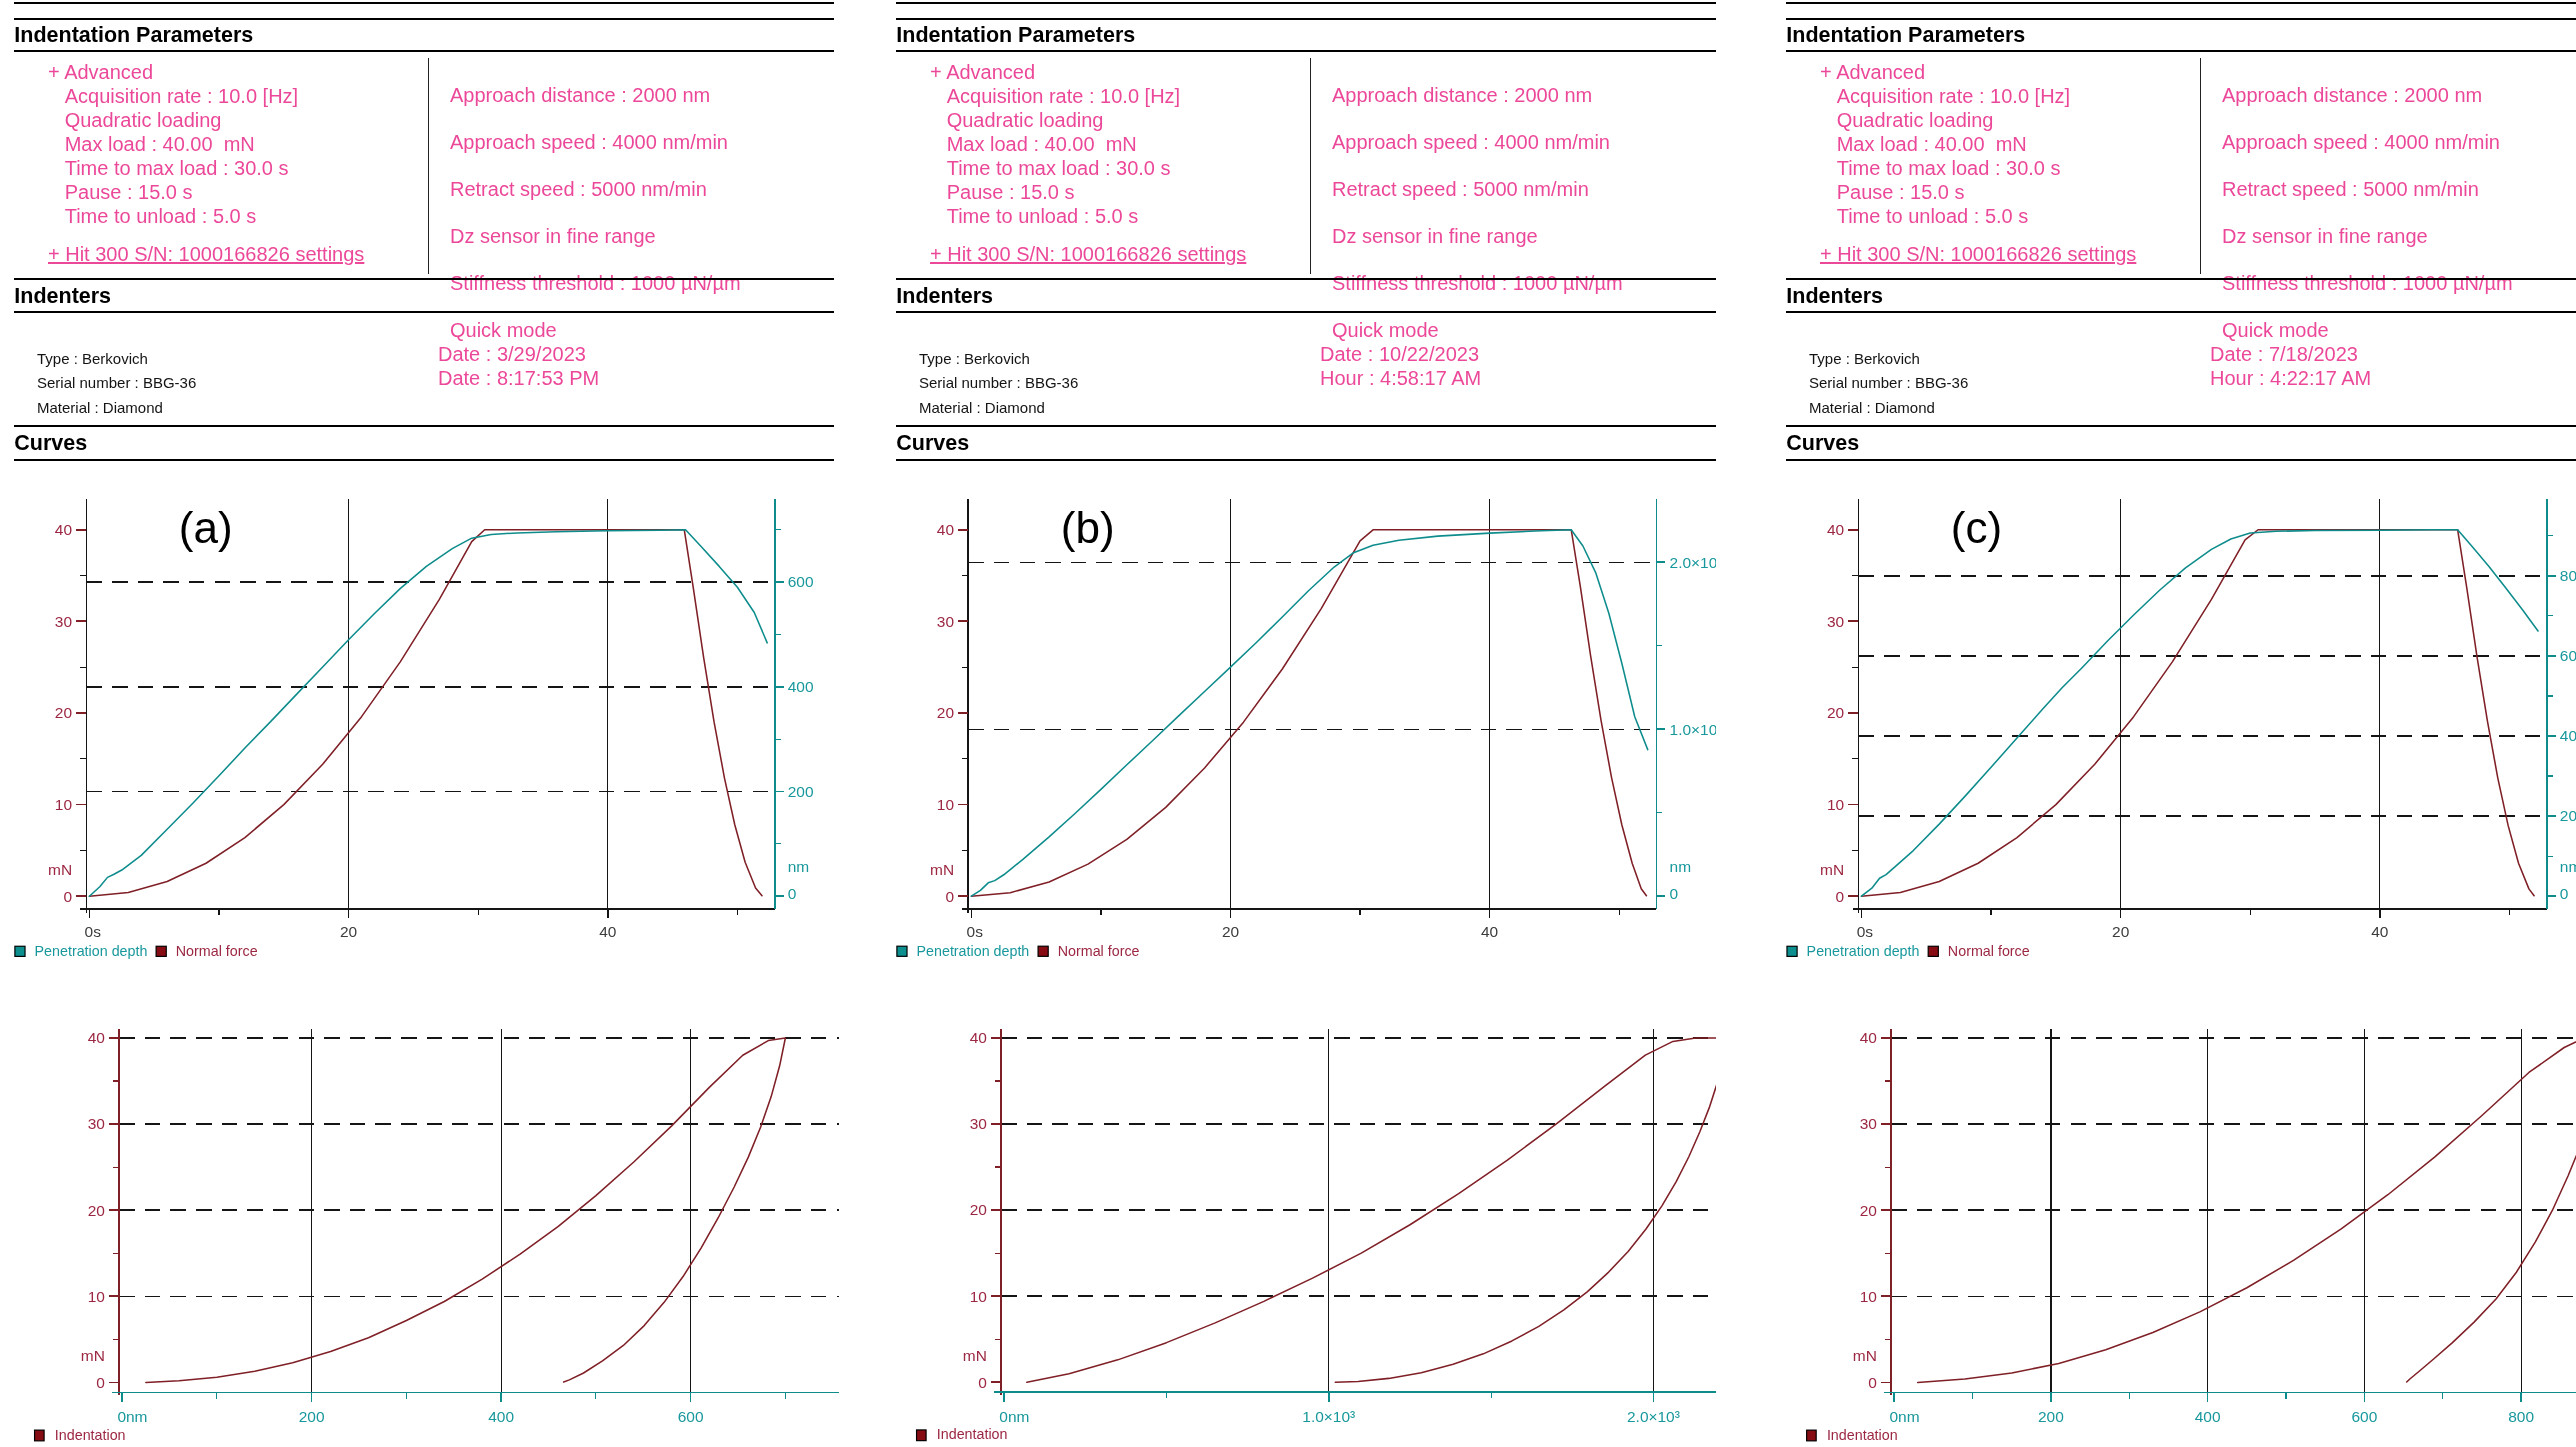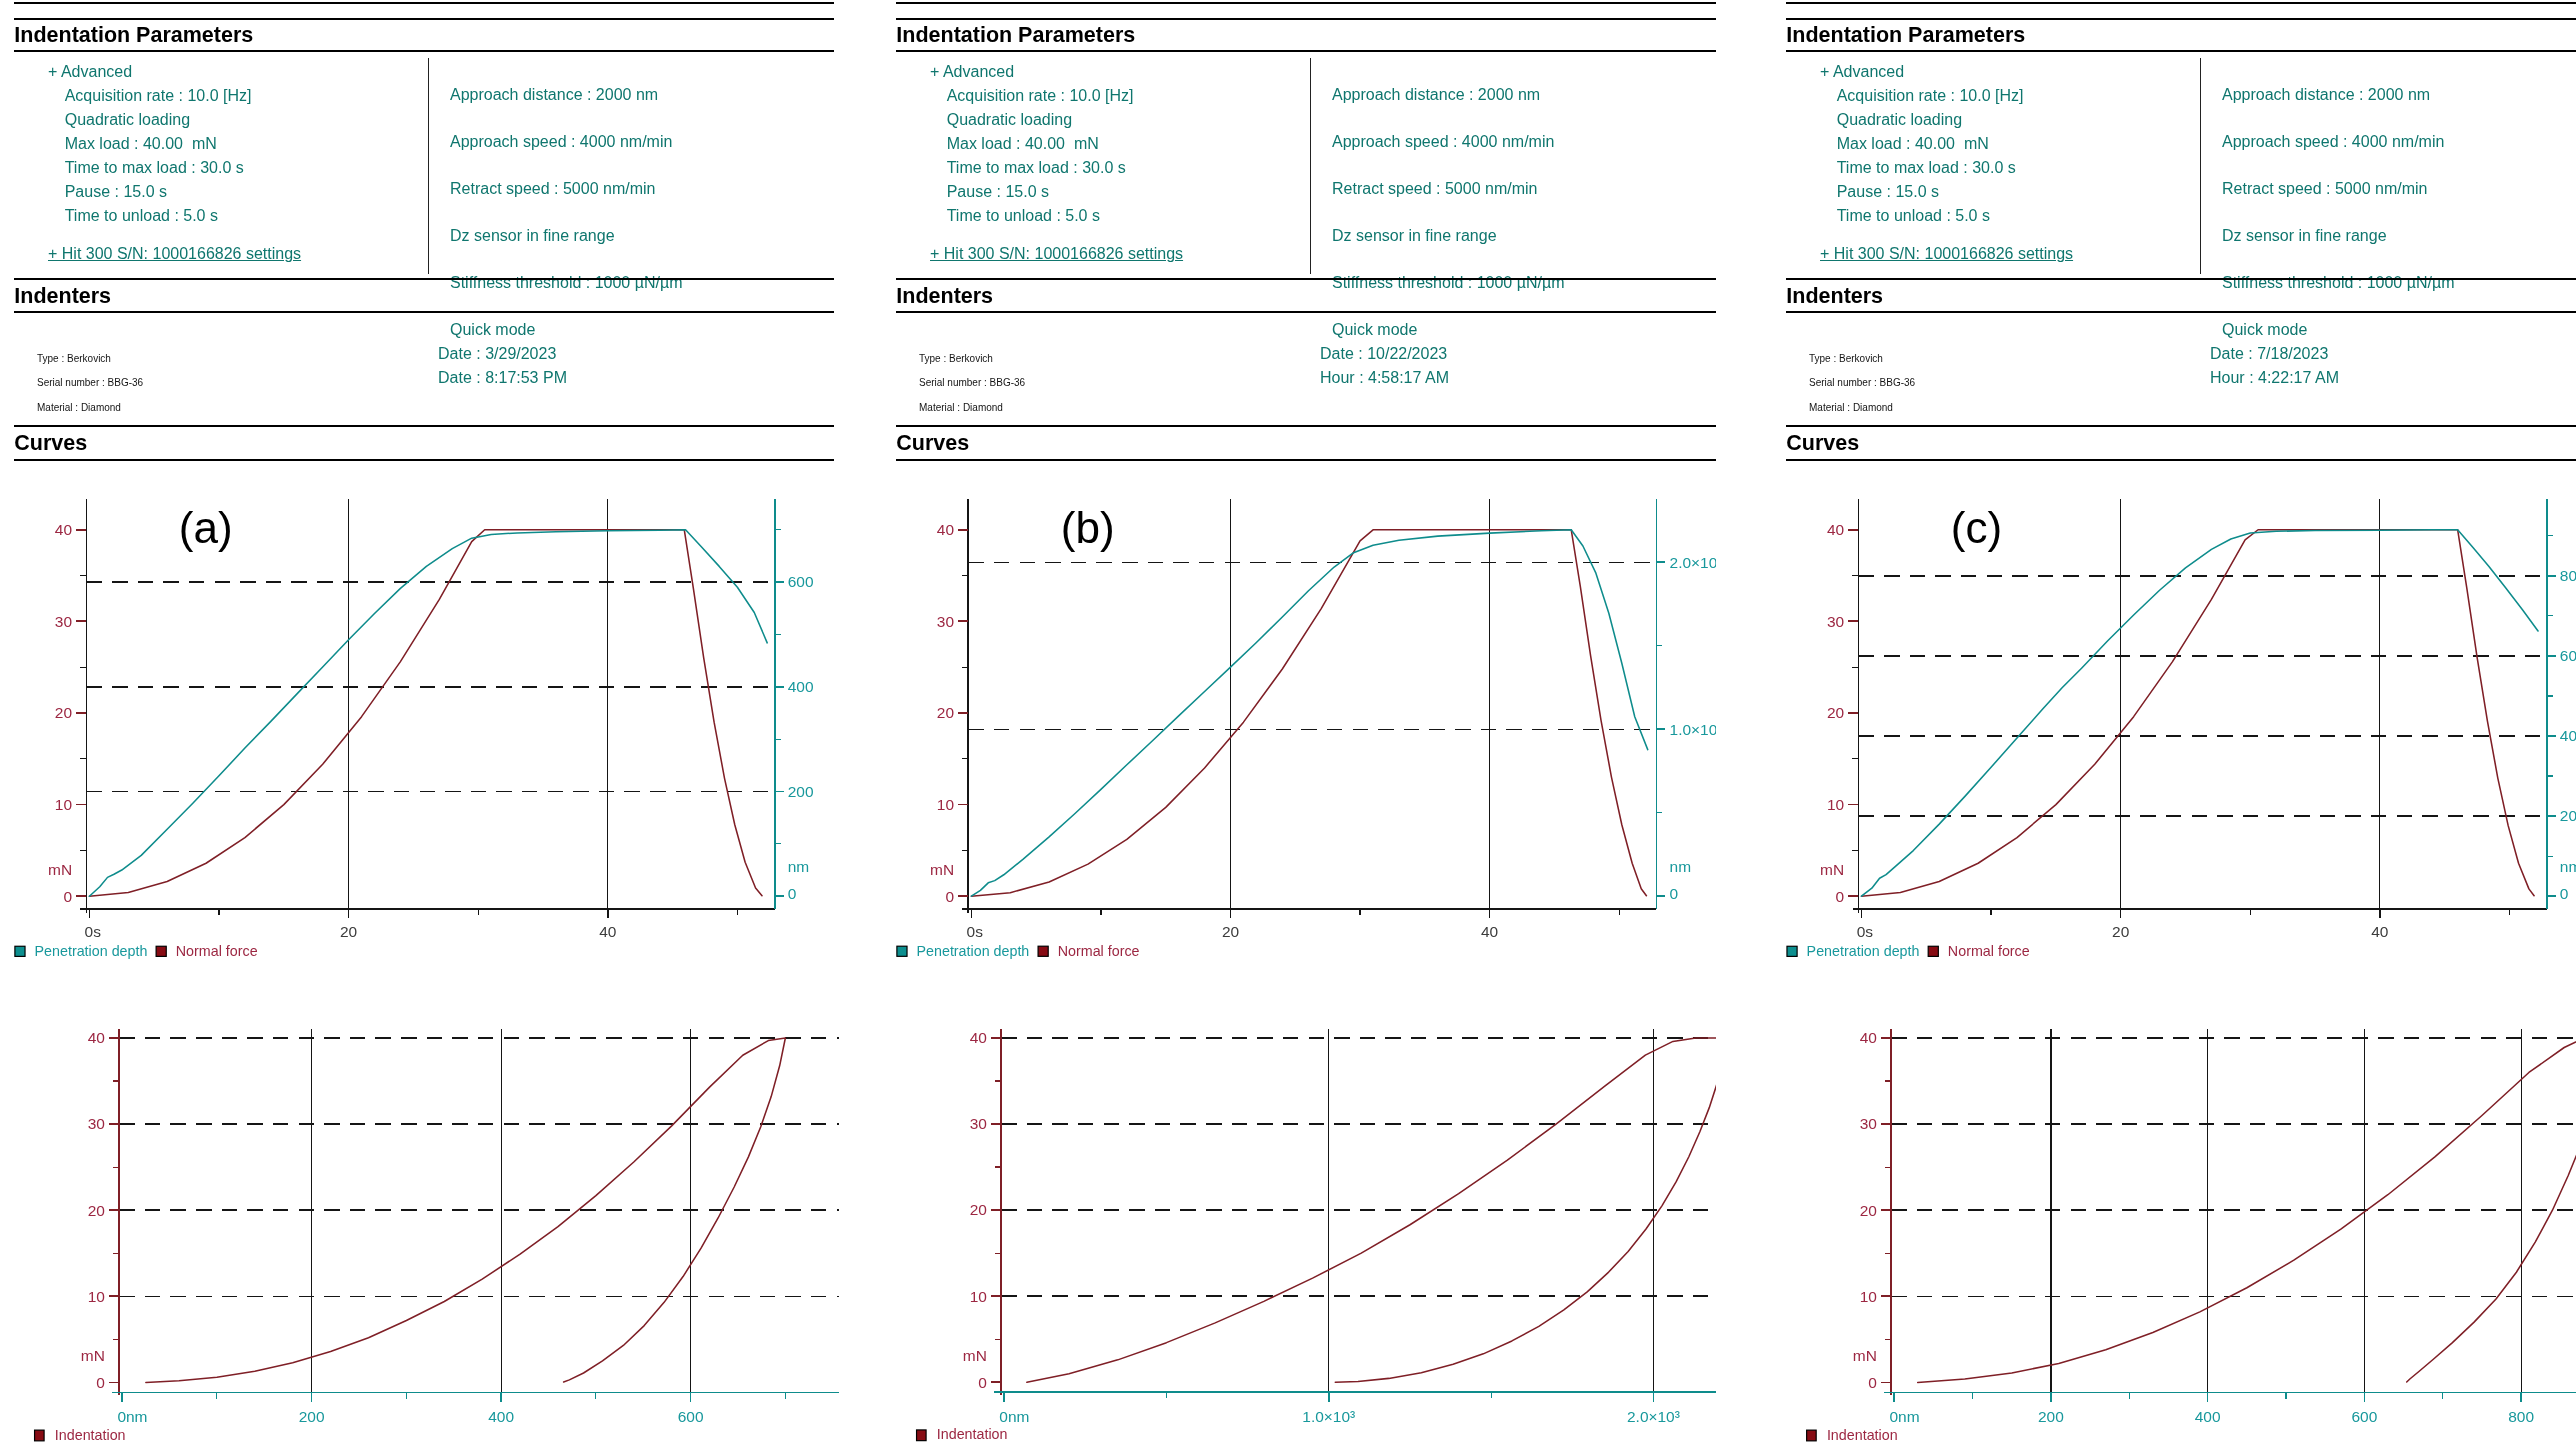--- a/index.html
+++ b/index.html
@@ -2,27 +2,27 @@
 <html style="font-size:9.5px"><head>
 <meta charset="utf-8">
 <style>
   html,body{margin:0;padding:0;background:#fff;}
   body{width:2576px;height:1448px;overflow:hidden;position:relative;
        font-family:"Liberation Sans",sans-serif;color:#1a1a1a;}
   .panel{position:absolute;top:0;height:1448px;}
   .rule{position:absolute;background:#000;}
   .sec-title{position:absolute;font-weight:bold;font-size:21.5px;color:#000;white-space:pre;text-align:center;}
   .param-col{position:absolute;}
-  .pline{font-size:16px;line-height:24px;white-space:pre;color:#0f766e;}
+  .pline{font-size:20px;line-height:24px;white-space:pre;color:#ec4899;}
   .pline.sub{padding-left:16.7px;}
   .pline.hit{margin-top:14.3px;text-decoration:underline;}
   .pline.flush{padding-left:8px;}
   .pline.rsub{padding-left:20px;margin-top:23px;}
   .divider{position:absolute;width:1.2px;background:#222;}
-  .ind-line{font-size:10px;line-height:24.4px;white-space:pre;color:#141414;}
+  .ind-line{font-size:15px;line-height:24.4px;white-space:pre;color:#141414;}
   svg{position:absolute;left:0;top:0;}
   svg text{font-family:"Liberation Sans",sans-serif;}
 </style>
 </head>
 <body>
 
 <div id="root">
     <div class="panel" style="left: 0px; width: 839px;">
       <div class="rule" style="left: 14.3px; top: 2.4px; width: 820px; height: 1.2px;"></div>
       <div class="rule" style="left: 14.3px; top: 18px; width: 820px; height: 1.8px;"></div>

